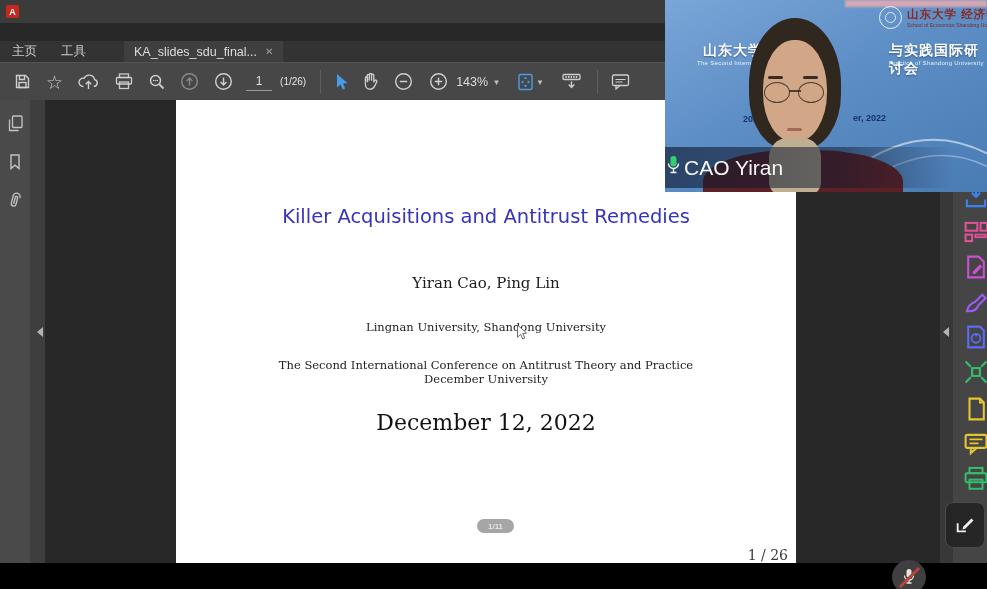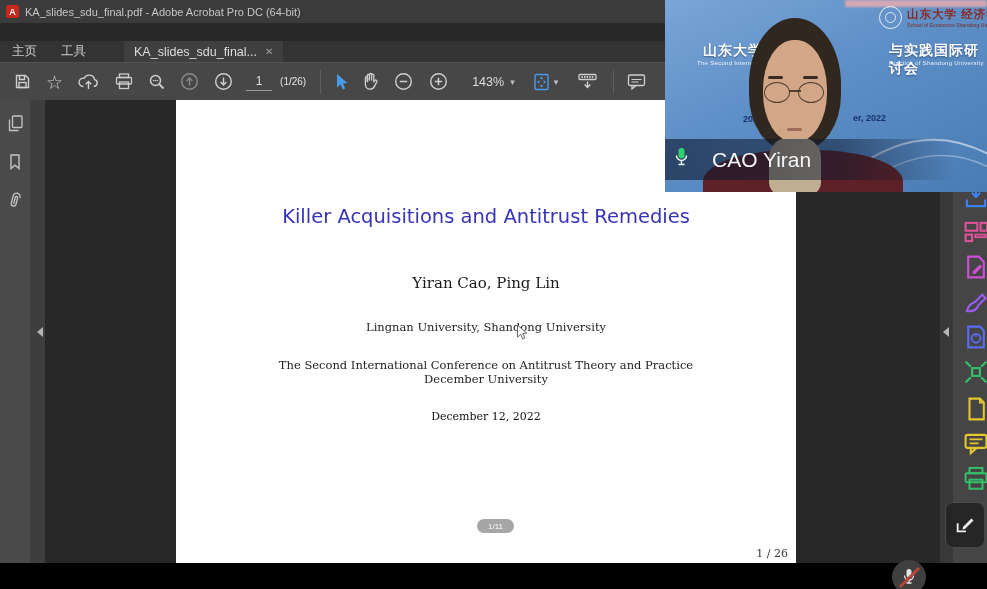--- a/index.html
+++ b/index.html
@@ -50,25 +50,25 @@
   .page{position:absolute;left:176px;top:100px;width:620px;height:463px;background:#fff}
   .slide-title{position:absolute;left:0;top:105px;width:100%;text-align:center;
     color:#3634b8;font-size:19.5px;font-family:"DejaVu Sans",sans-serif}
   .slide-authors{position:absolute;left:0;top:174px;width:100%;text-align:center;
     color:#1c1c1c;font-size:15px;font-family:"DejaVu Serif",serif}
   .slide-affil{position:absolute;left:0;top:220px;width:100%;text-align:center;
     color:#222;font-size:11.5px;font-family:"DejaVu Serif",serif}
   .slide-conf{position:absolute;left:0;top:258px;width:100%;text-align:center;
     color:#222;font-size:11.5px;line-height:14px;font-family:"DejaVu Serif",serif}
   .slide-date{position:absolute;left:0;top:310px;width:100%;text-align:center;
-    color:#111;font-size:11px;font-family:"DejaVu Serif",serif}
+    color:#111;font-size:22px;font-family:"DejaVu Serif",serif}
   .badge{position:absolute;left:301px;top:419px;width:37px;height:14px;border-radius:7px;
     background:rgba(150,150,150,.85);color:#fff;font-size:8px;display:flex;
     align-items:center;justify-content:center}
-  .pagefoot{position:absolute;right:8px;top:447px;color:#3a3a3a;font-size:11px;
+  .pagefoot{position:absolute;right:8px;top:447px;color:#3a3a3a;font-size:14px;
     font-family:"DejaVu Serif",serif}
   .slide-cursor{position:absolute;left:339px;top:224px}
 
   
   .webcam{position:absolute;left:665px;top:0;width:322px;height:192px;overflow:hidden;z-index:40;
     background:linear-gradient(155deg,#7aa6d8 0%,#5d8ec6 45%,#4a7cb4 100%)}
   .pink-sliver{position:absolute;left:180px;top:0;width:142px;height:7px;
     background:rgba(232,170,175,.85);filter:blur(1px)}
   .wave{position:absolute;left:0;top:0}
   .banner-cn{position:absolute;top:42px;color:#fdfdfd;font-size:14px;font-weight:bold;
@@ -88,44 +88,43 @@
     background:#d2a787;border-radius:48%}
   .brow{position:absolute;width:15px;height:3px;background:#3a2c22;border-radius:2px;top:76px}
   .glass{position:absolute;width:26px;height:21px;border:1.5px solid rgba(60,45,35,.85);
     border-radius:50%;top:82px}
   .glass-bridge{position:absolute;left:124px;top:90px;width:12px;height:2px;background:rgba(60,45,35,.85)}
   .mouth{position:absolute;left:122px;top:128px;width:15px;height:3px;background:#a06a5a;border-radius:2px}
   .shoulders{position:absolute;left:38px;top:150px;width:200px;height:70px;
     background:#5c2026;border-radius:45% 45% 0 0}
   .scarf{position:absolute;left:104px;top:138px;width:52px;height:56px;
     background:#bfae92;border-radius:35% 35% 20% 20%}
-  .namebar{position:absolute;left:0;bottom:12px;width:100%;height:41px;
+  .namebar{position:absolute;left:0;bottom:4px;width:100%;height:41px;
     background:linear-gradient(90deg,rgba(14,25,46,.62) 0%,rgba(14,25,46,.5) 55%,rgba(14,25,46,0) 90%);
-    display:flex;align-items:center;gap:22px;padding-left:8px}
+    display:flex;align-items:center;gap:2px;}
   .namebar .pname{color:#f5f5f5;font-size:21px}
 
   
   .bottombar{position:absolute;left:0;top:563px;width:100%;height:26px;background:#000;z-index:30}
   .micbtn{position:absolute;left:892px;top:560px;width:34px;height:34px;border-radius:50%;
     background:#3f3f3f;z-index:35;display:flex;align-items:center;justify-content:center;overflow:hidden}
   .micslash{position:absolute;width:3px;height:27px;background:#b8453a;transform:rotate(45deg)}
 
   
   .penbtn{position:absolute;left:945px;top:502px;width:40px;height:46px;border-radius:8px;
     background:rgba(36,36,36,.94);border:1px solid #4a4a4a;z-index:50;
     display:flex;align-items:center;justify-content:center}
 </style>
 </head>
 <body>
 
 <div class="app">
 
   <div class="titlebar">
     <span class="acro-logo">A</span>
-    <span>KA_slides_sdu_final.pdf - Adobe Acrobat Pro DC (64-bit)</span>
   </div>
 
 
   <div class="tabbar">
     <span class="tab">主页</span>
     <span class="tab">工具</span>
     <span class="tab doc">
       <span>KA_slides_sdu_final...</span>
       <span class="x">✕</span>
     </span>
@@ -192,21 +191,21 @@
           <circle cx="9.5" cy="9.5" r="7.8" fill="none" stroke="#cfcfcf" stroke-width="1.4"></circle>
           <path d="M5.8 9.5h7.4" stroke="#cfcfcf" stroke-width="1.5"></path>
         </svg>
     </span>
     <span class="tbi" style="margin-left:16px">
       <svg width="19" height="19" viewBox="0 0 19 19">
           <circle cx="9.5" cy="9.5" r="7.8" fill="none" stroke="#cfcfcf" stroke-width="1.4"></circle>
           <path d="M5.8 9.5h7.4M9.5 5.8v7.4" stroke="#cfcfcf" stroke-width="1.5"></path>
         </svg>
     </span>
-    <span class="zoomtxt" style="margin-left:24px">143%</span>
+    <span class="zoomtxt" style="margin-left:8px">143%</span>
     <span class="caret" style="margin-left:6px">▾</span>
     <span class="tbi" style="margin-left:17px">
       <svg width="19" height="18" viewBox="0 0 19 18">
           <rect x="3" y="1.5" width="13" height="15" rx="1.5" fill="none" stroke="#4a9aea" stroke-width="1.4"></rect>
           <g fill="#4a9aea">
             <path d="M9.5 3.6l1.7 2.5H7.8z"></path>
             <path d="M9.5 14.4l1.7-2.5H7.8z"></path>
             <path d="M4.9 9l2.5-1.7v3.4z"></path>
             <path d="M14.1 9l-2.5-1.7v3.4z"></path>
           </g>

